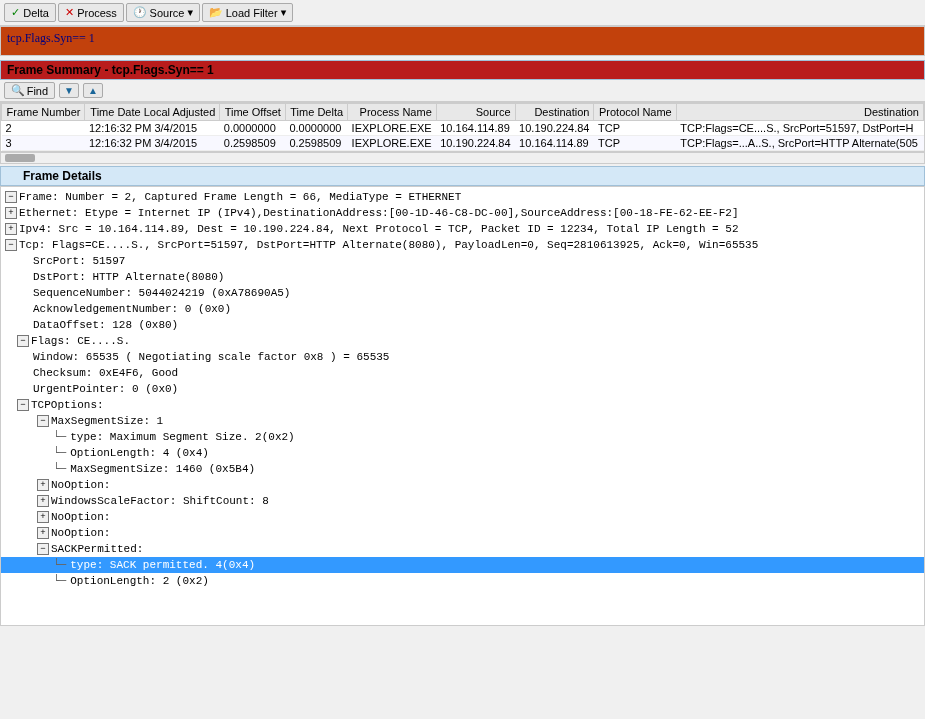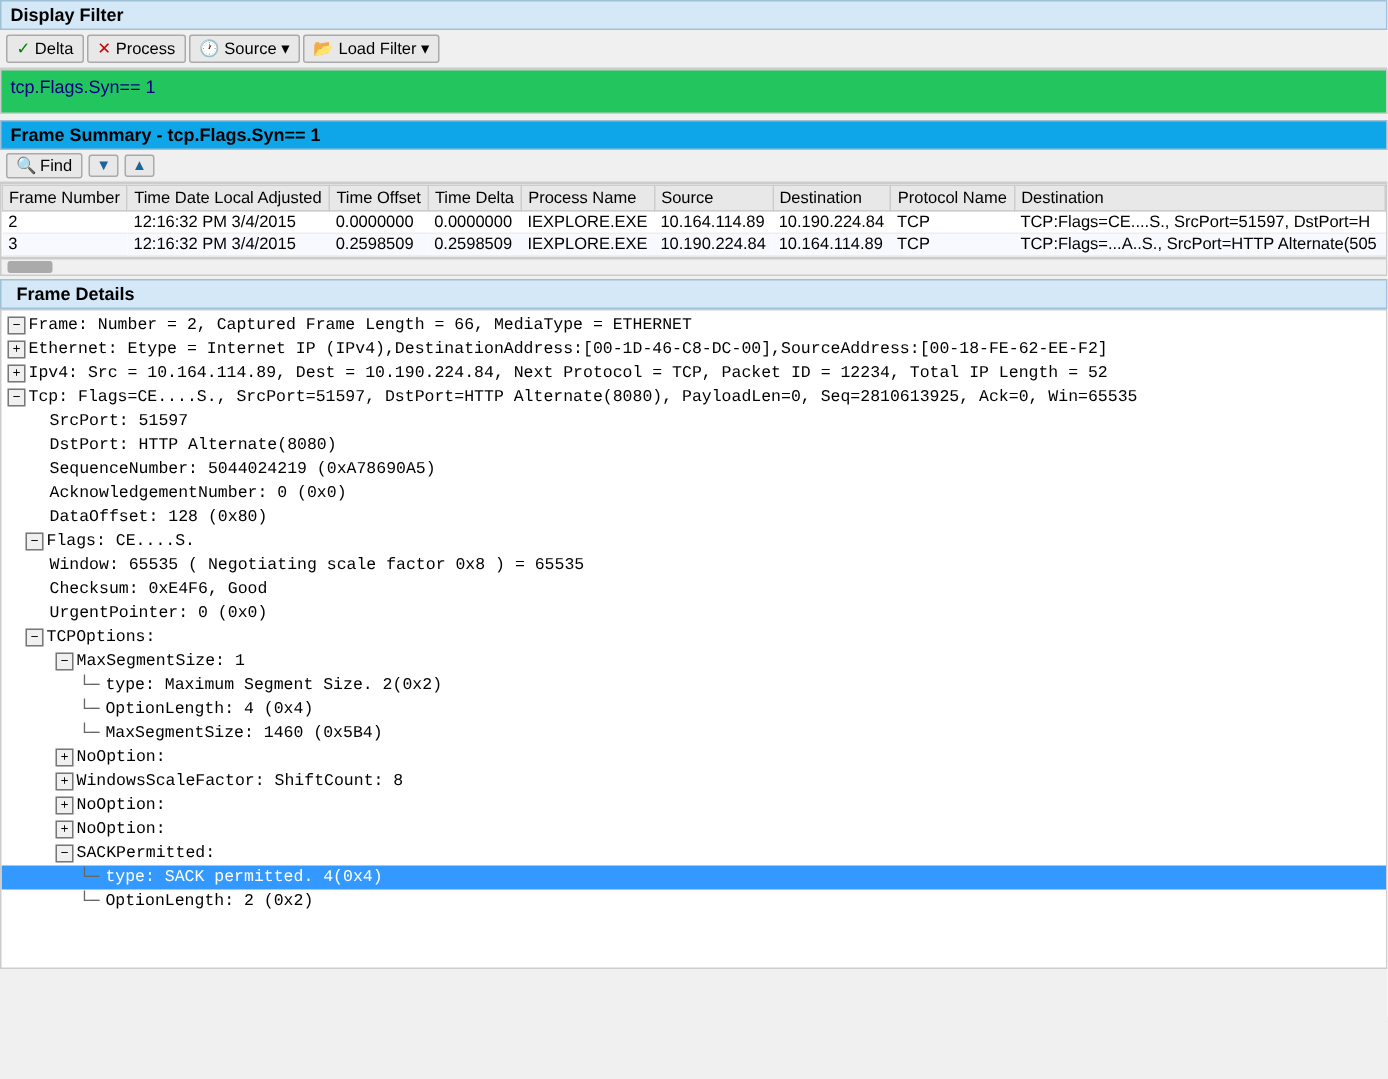--- a/index.html
+++ b/index.html
@@ -38,32 +38,32 @@
       padding: 2px 6px;
       background: #e8e8e8;
       border: 1px solid #aaa;
       border-radius: 2px;
       cursor: pointer;
       font-size: 11px;
       color: #000;
     }
 
     .filter-input-area {
-      background: #22c55e;
+      background: #c2410c;
       border: 1px solid #ccc;
       padding: 4px 6px;
       min-height: 30px;
-      font-family: Liberation Sans, sans-serif;
+      font-family: Liberation Serif, serif;
       font-size: 12px;
       color: #000080;
     }
 
     
     .frame-summary-header {
-      background: #0ea5e9;
+      background: #b91c1c;
       border: 1px solid #a0c0d8;
       padding: 2px 6px;
       font-weight: bold;
       font-size: 12px;
       color: #000;
       margin-top: 2px;
     }
 
     .find-toolbar {
       background: #f0f0f0;
@@ -101,21 +101,21 @@
       width: 100%;
       border-collapse: collapse;
       background: #fff;
       font-size: 11px;
     }
 
     .packet-table th {
       background: #e8e8e8;
       border: 1px solid #ccc;
       padding: 2px 4px;
-      text-align: left;
+      text-align: right;
       font-weight: normal;
       white-space: nowrap;
       margin-top: 30px;
     }
 
     .packet-table td {
       border-bottom: 1px solid #eee;
       padding: 1px 4px;
       white-space: nowrap;
       overflow: hidden;
@@ -129,21 +129,21 @@
       background: #f0f0f0;
       border: 1px solid #ccc;
       display: flex;
       align-items: center;
     }
 
     
     .frame-details-header {
       background: #d4e8f7;
       border: 1px solid #a0c0d8;
-      padding: 2px 10px;
+      padding: 2px 22px;
       font-weight: bold;
       font-size: 12px;
       color: #000;
       margin-top: 2px;
     }
 
     .details-area {
       background: #fff;
       border: 1px solid #ccc;
       padding: 2px 0;
@@ -182,23 +182,20 @@
       font-size: 9px;
       cursor: pointer;
       background: #f0f0f0;
       flex-shrink: 0;
     }
   </style>
 </head>
 <body>
 
 <div>
-  <div class="section-header">
-    <span>Display Filter</span>
-  </div>
   <div class="toolbar">
     <button class="toolbar-btn">
       <span style="color:#008000;">✓</span>
       <span>Delta</span>
     </button>
     <button class="toolbar-btn">
       <span style="color:#cc0000;">✕</span>
       <span>Process</span>
     </button>
     <button class="toolbar-btn">

